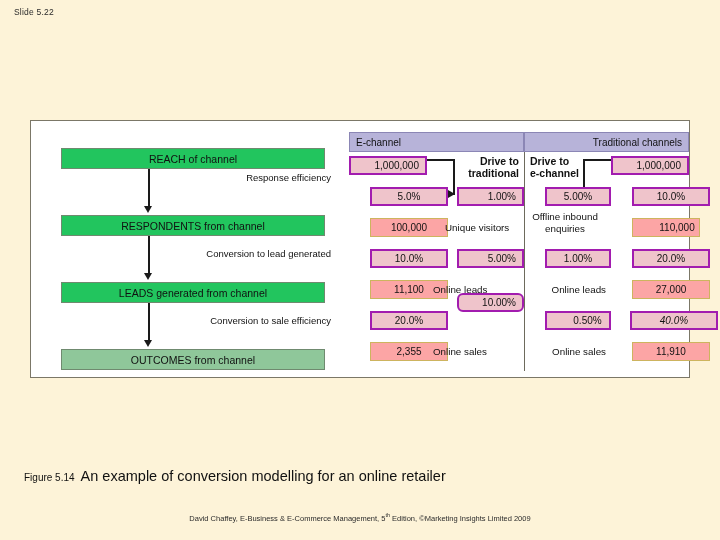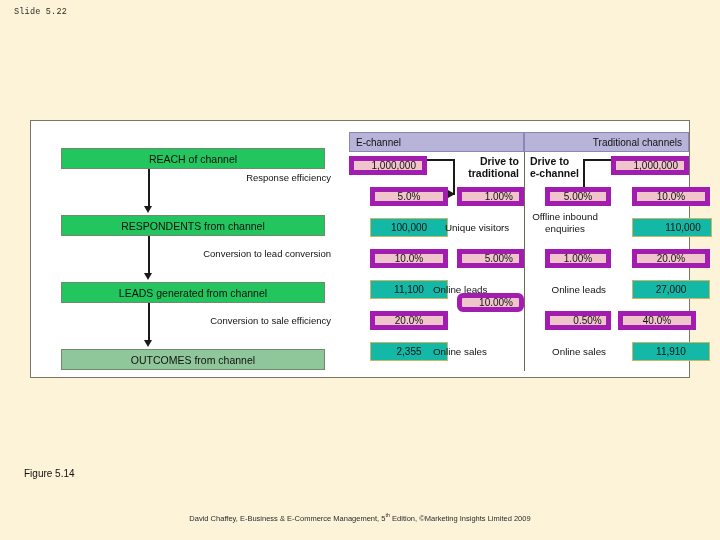--- a/index.html
+++ b/index.html
@@ -6,21 +6,21 @@
   body{
     width:720px;height:540px;
     background:#fdf3d8;
     font-family:"Liberation Sans", sans-serif;
     color:#1a1a1a;
     overflow:hidden;
     position:relative;
   }
   .slide-label{
     position:absolute;left:14px;top:7px;
-    font-size:8.5px;color:#2b2b2b;letter-spacing:.2px;font-family:Liberation Mono, monospace;
+    font-size:8.5px;color:#2b2b2b;letter-spacing:.2px;
   }
 
   
   .figure-frame{
     position:absolute;left:30px;top:120px;
     width:660px;height:258px;
     background:#ffffff;
     border:1.5px solid #7b7767;
     box-sizing:border-box;
   }
@@ -90,22 +90,22 @@
   }
 
   .cell{
     position:absolute;height:19px;
     box-sizing:border-box;
     display:flex;align-items:center;
     font-size:10px;color:#111;
     white-space:nowrap;
     padding:0 6px;
   }
-  .cell.pink{background:#efc4cb;border:5px solid #a21caf;}
-  .cell.yellow{background:#14b8a6;border:1px solid #cdb45e;}
+  .cell.pink{background:#efc4cb;border:2px solid #a21caf;}
+  .cell.yellow{background:#fca5a5;border:1px solid #cdb45e;}
   .cell.r{justify-content:flex-end;}
   .cell.c{justify-content:center;margin-left:21px;}
 
   .txt{
     position:absolute;font-size:9.8px;color:#111;white-space:nowrap;
     display:flex;align-items:center;height:19px;
   }
   .txt.r{justify-content:flex-end;}
   .txt2{
     position:absolute;font-size:9.8px;color:#111;
@@ -166,21 +166,21 @@
     </div>
 
     <div class="arrow-v a0"></div>
     <div class="arrow-head h0"></div>
     <div class="arrow-v a1"></div>
     <div class="arrow-head h1"></div>
     <div class="arrow-v a2"></div>
     <div class="arrow-head h2"></div>
 
     <div class="eff-label e0">Response efficiency</div>
-    <div class="eff-label e1">Conversion to lead conversion</div>
+    <div class="eff-label e1">Conversion to lead generated</div>
     <div class="eff-label e2">Conversion to sale efficiency</div>
   </div>
 
   <div class="matrix">
 
     <div class="hdr left">E-channel</div>
     <div class="hdr right">Traditional channels</div>
     <div class="divider"></div>
 
     <div class="cell pink r" style="left:0px;top:35px;width:78px;">1,000,000</div>
@@ -209,44 +209,45 @@
     <div class="cell pink r" style="left:108px;top:66px;width:67px;">1.00%</div>
     <div class="cell pink c" style="left:175px;top:66px;width:66px;">5.00%</div>
     <div class="cell pink c" style="left:262px;top:66px;width:78px;">10.0%</div>
 
     <div class="cell yellow c" style="left:0px;top:97px;width:78px;">100,000</div>
     <div class="txt" style="left:96px;top:97px;">Unique visitors</div>
     <div class="txt2" style="left:175px;top:90px;width:82px;">
       <div>Offline inbound</div>
       <div>enquiries</div>
     </div>
-    <div class="cell yellow c" style="left:262px;top:97px;width:80px;padding-left:28px;">110,000</div>
+    <div class="cell yellow c" style="left:262px;top:97px;width:68px;padding-left:28px;">110,000</div>
 
     <div class="cell pink c" style="left:0px;top:128px;width:78px;">10.0%</div>
     <div class="cell pink r" style="left:108px;top:128px;width:67px;">5.00%</div>
     <div class="cell pink c" style="left:175px;top:128px;width:66px;">1.00%</div>
     <div class="cell pink c" style="left:262px;top:128px;width:78px;">20.0%</div>
 
     <div class="cell yellow c" style="left:0px;top:159px;width:78px;">11,100</div>
     <div class="txt" style="left:84px;top:159px;">Online leads</div>
     <div class="txt r" style="left:175px;top:159px;width:82px;">Online leads</div>
     <div class="cell yellow c" style="left:262px;top:159px;width:78px;">27,000</div>
 
     <div class="cell pink c" style="left:0px;top:190px;width:78px;">20.0%</div>
     <div class="cell pink r" style="left:108px;top:172px;width:67px;border-radius:6px;">10.00%</div>
     <div class="cell pink c" style="left:175px;top:190px;width:66px;padding-left:25px;">0.50%</div>
-    <div class="cell pink c" style="left:248px;top:190px;width:78px;">40.0%</div>
+    <div class="cell pink c" style="left:260px;top:190px;width:88px;font-style:italic;">40.0%</div>
 
     <div class="cell yellow c" style="left:0px;top:221px;width:78px;">2,355</div>
     <div class="txt" style="left:84px;top:221px;">Online sales</div>
     <div class="txt r" style="left:175px;top:221px;width:82px;">Online sales</div>
     <div class="cell yellow c" style="left:262px;top:221px;width:78px;">11,910</div>
 
   </div>
 </div>
 
 <div class="caption">
   <span class="fignum">Figure 5.14</span>
+  <span class="figtitle">An example of conversion modelling for an online retailer</span>
 </div>
 
 <div class="footer">
   <span>David Chaffey, E-Business &amp; E-Commerce Management, 5</span><sup>th</sup><span> Edition, ©Marketing Insights Limited 2009</span>
 </div>
 
 </body></html>

